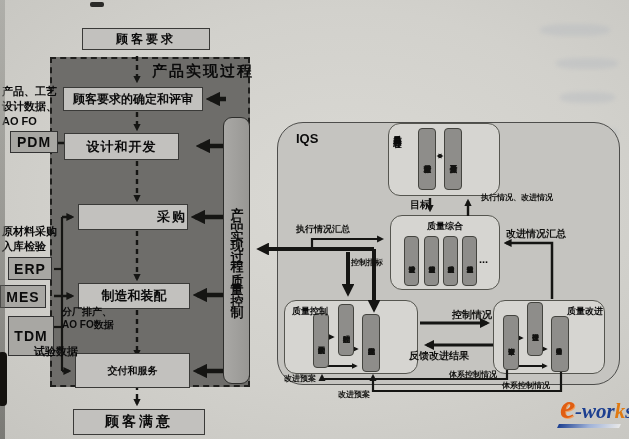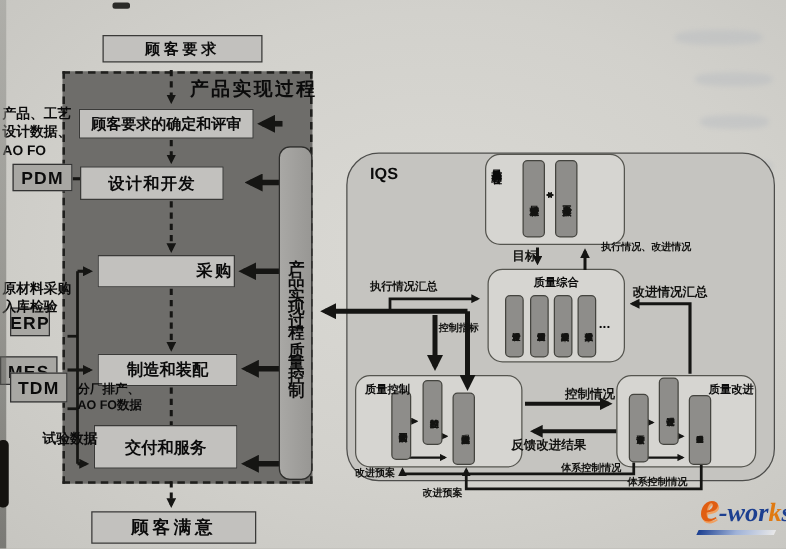--- a/index.html
+++ b/index.html
@@ -56,21 +56,21 @@
   <div class="abs ctitle" style="left:152px;top:62px;">产品实现过程</div>
   <div class="abs box" style="left:64px;top:133px;width:115px;height:27px;font-size:13px;letter-spacing:1px;">
     <span>设计和开发</span>
   </div>
   <div class="abs box" style="left:78px;top:204px;width:110px;height:26px;font-size:13px;letter-spacing:2px;justify-content:flex-end;">
     <span>采购</span>
   </div>
   <div class="abs box" style="left:78px;top:283px;width:112px;height:26px;font-size:13px;">
     <span>制造和装配</span>
   </div>
-  <div class="abs box" style="left:75px;top:340px;width:115px;height:35px;font-size:13px;">
+  <div class="abs box" style="left:75px;top:353px;width:115px;height:35px;font-size:10px;">
     <span>交付和服务</span>
   </div>
 
   <div class="abs box" style="left:73px;top:409px;width:132px;height:26px;font-size:14px;letter-spacing:3px;">
     <span>顾客满意</span>
   </div>
 
   <div class="abs bar" style="left:223px;top:117px;width:27px;height:267px;">
     <span class="vtext" style="font-size:13px;letter-spacing:11px;">产品实现过程质量控制</span>
   </div>
@@ -81,31 +81,31 @@
     <div>AO FO</div>
   </div>
   <div class="abs sysbox" style="left:10px;top:131px;width:48px;height:22px;font-size:14px;">
     <span>PDM</span>
   </div>
 
   <div class="abs note" style="left:2px;top:224px;">
     <div>原材料采购</div>
     <div>入库检验</div>
   </div>
-  <div class="abs sysbox" style="left:8px;top:246px;width:32px;height:23px;font-size:14px;">
+  <div class="abs sysbox" style="left:8px;top:257px;width:44px;height:23px;font-size:14px;">
     <span>ERP</span>
   </div>
   <div class="abs sysbox" style="left:0;top:285px;width:46px;height:23px;font-size:14px;">
     <span>MES</span>
   </div>
   <div class="abs note" style="left:62px;top:305px;font-size:10px;line-height:13px;">
     <div>分厂排产、</div>
     <div>AO FO数据</div>
   </div>
-  <div class="abs sysbox" style="left:8px;top:298px;width:46px;height:24px;font-size:14px;">
+  <div class="abs sysbox" style="left:8px;top:316px;width:46px;height:40px;font-size:14px;">
     <span>TDM</span>
   </div>
   <div class="abs note" style="left:2px;top:344px;margin-left:32px;">试验数据</div>
 
   <div class="abs iqsbox" style="left:277px;top:122px;width:343px;height:263px;"></div>
   <div class="abs" style="left:296px;top:131px;font-size:13px;font-weight:bold;z-index:4;">IQS</div>
 
   <div class="abs group" style="left:388px;top:123px;width:112px;height:73px;"></div>
   <div class="abs vtext" style="left:392px;top:128px;height:64px;font-size:8.5px;letter-spacing:1px;z-index:4;">质量目标管理</div>
   <div class="abs vmod" style="left:418px;top:128px;width:18px;height:62px;">

